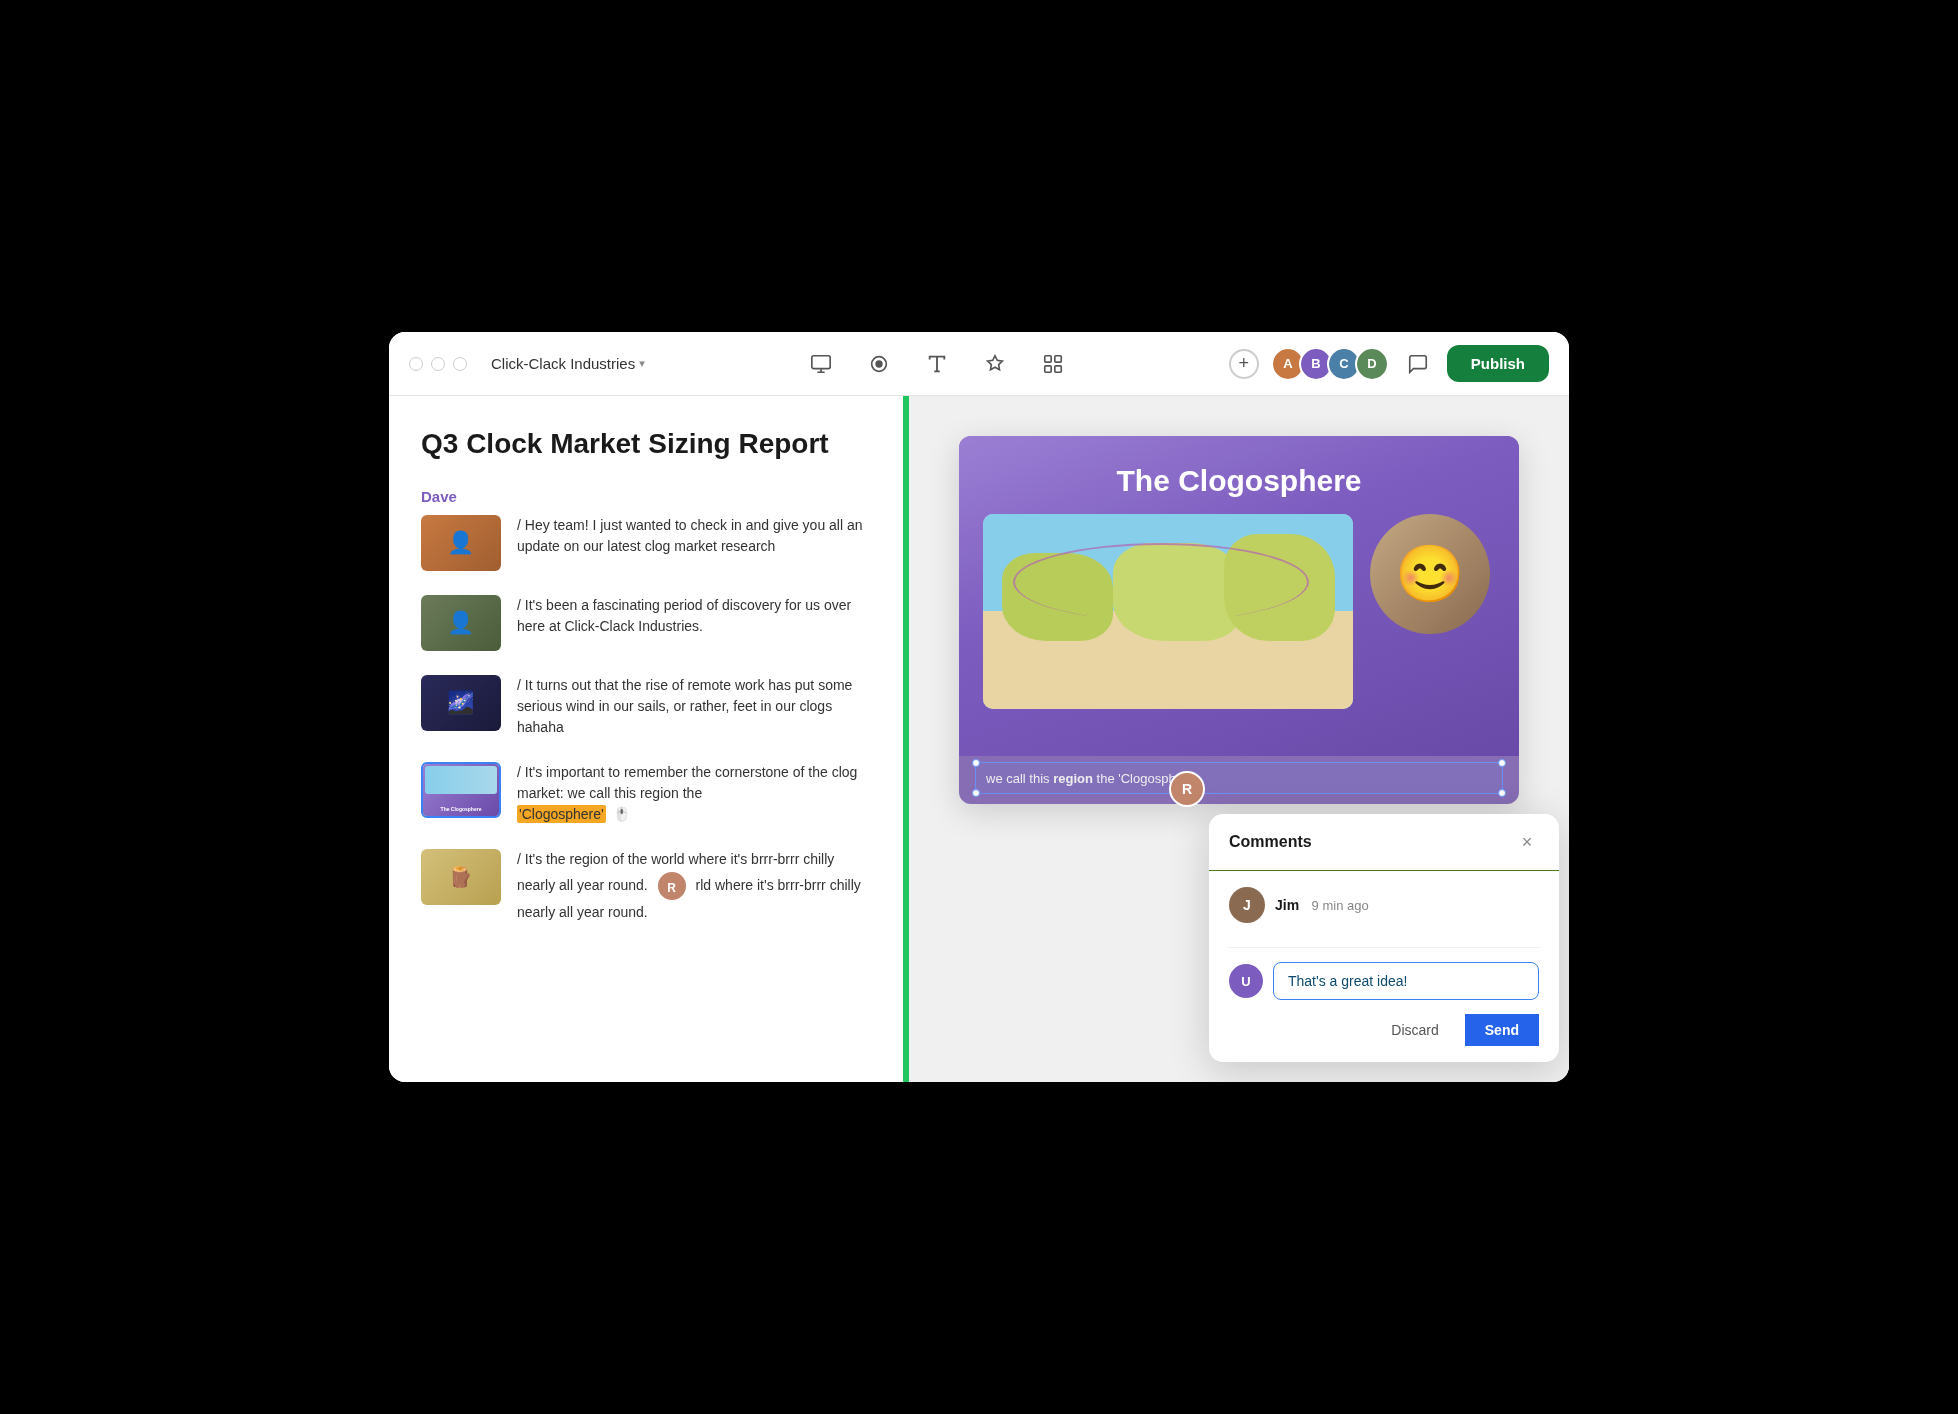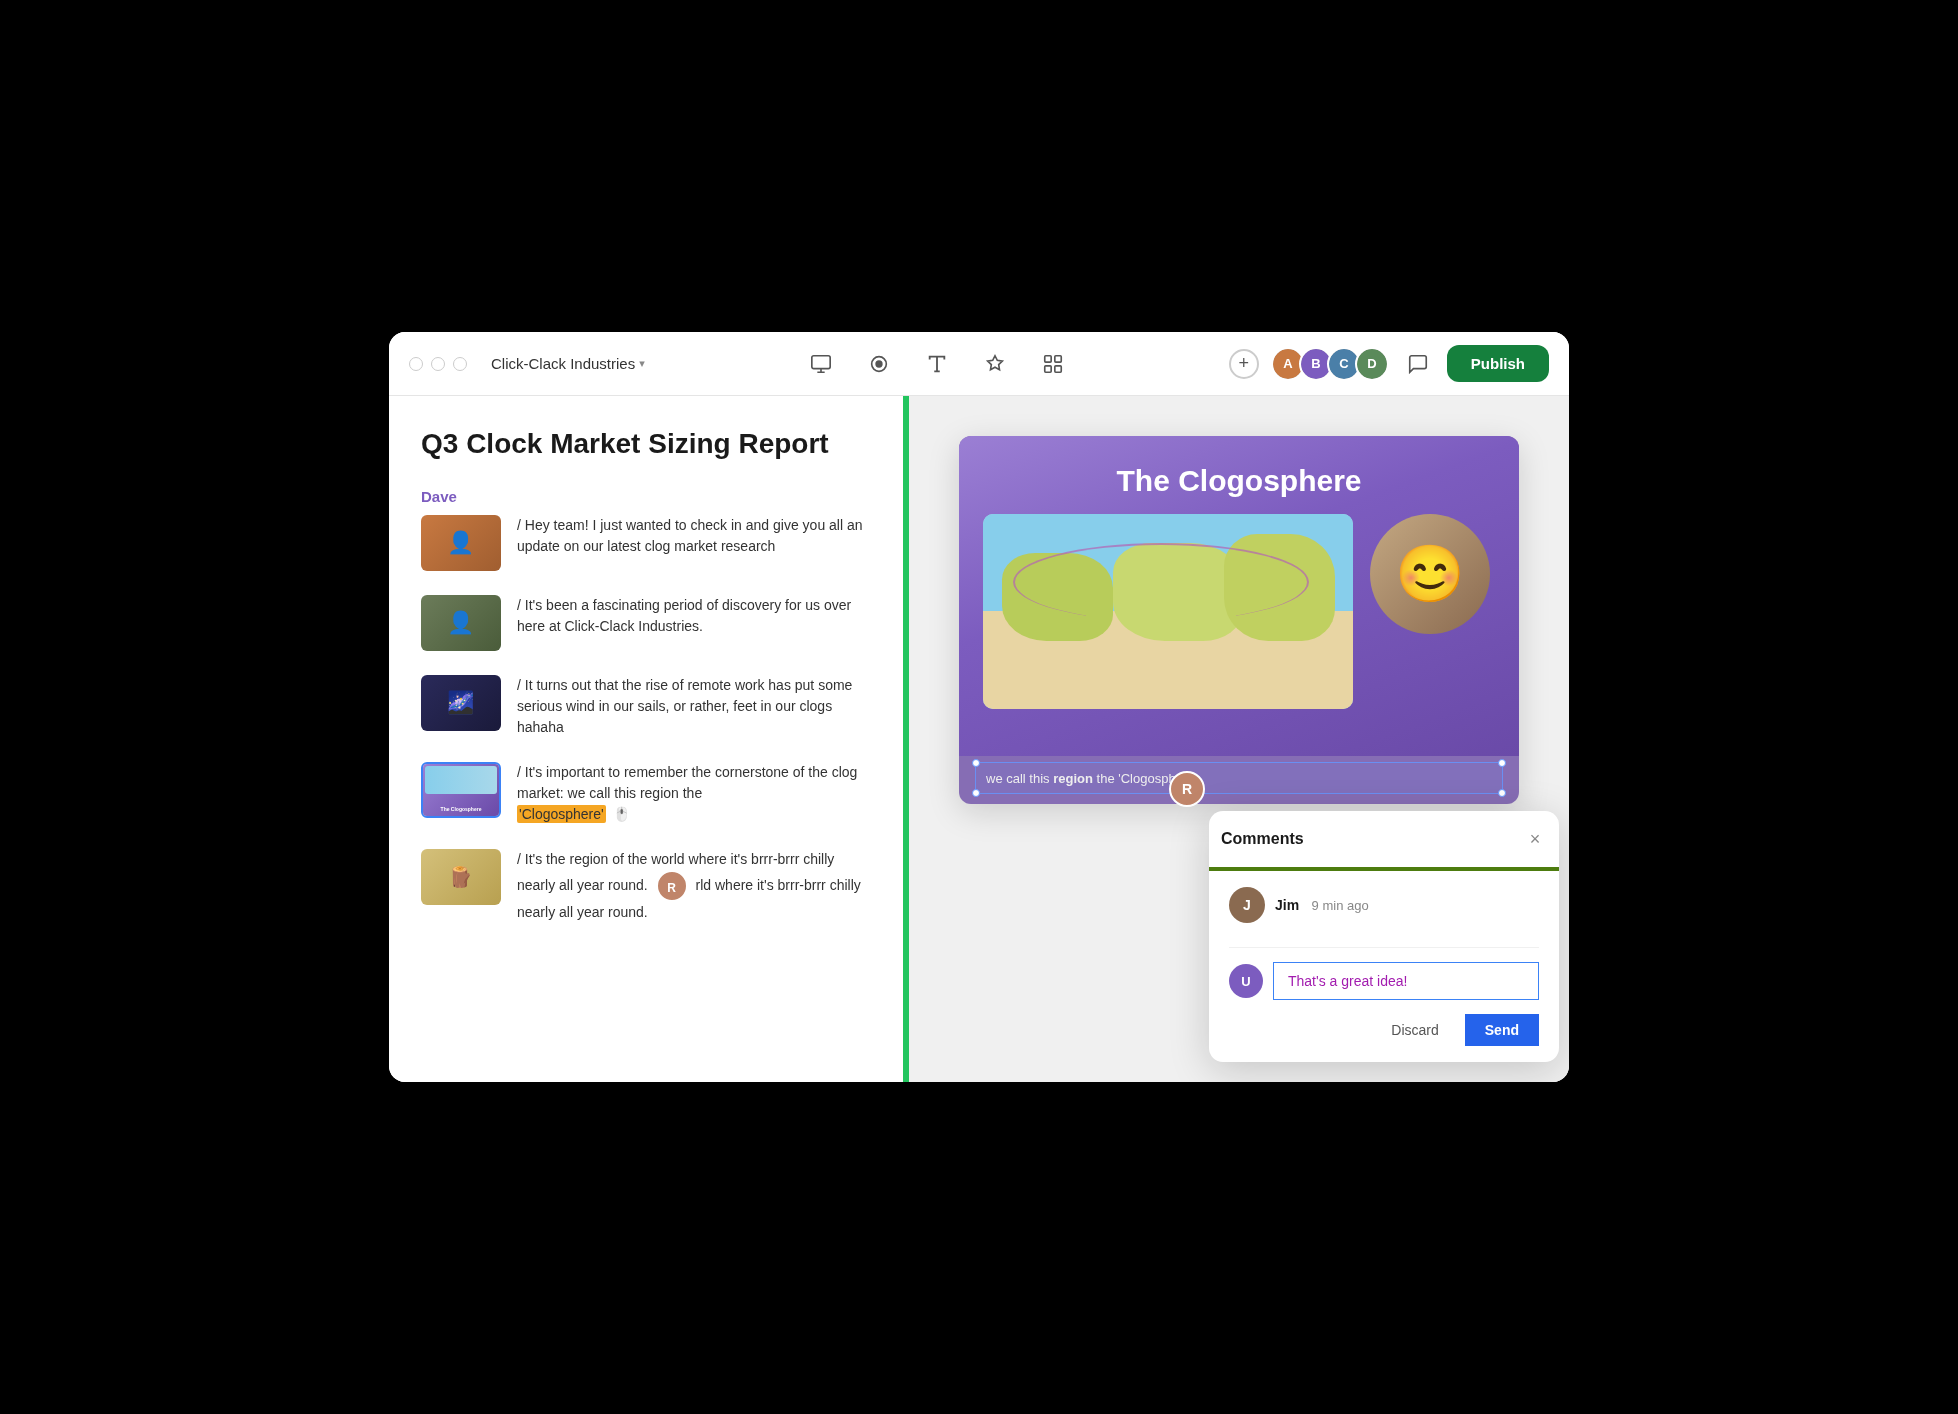--- a/index.html
+++ b/index.html
@@ -271,22 +271,22 @@
       width: 350px;
       background: #fff;
       border-radius: 14px;
       box-shadow: 0 8px 40px rgba(0,0,0,0.18);
       overflow: hidden;
     }
     .comments-header {
       display: flex;
       align-items: center;
       justify-content: space-between;
-      padding: 16px 12px;
-      border-bottom: 4px solid #4d7c0f;
+      padding: 16px 20px;
+      border-bottom: 1px solid #4d7c0f;
     }
     .comments-title {
       font-size: 16px;
       font-weight: 600;
       color: #1a1a1a;
     }
     .close-btn {
       width: 24px; height: 24px;
       display: flex; align-items: center; justify-content: center;
       cursor: pointer; color: #888; font-size: 18px;
@@ -339,24 +339,24 @@
       width: 34px; height: 34px;
       border-radius: 50%;
       background: #7c5cbf;
       display: flex; align-items: center; justify-content: center;
       font-size: 13px; color: white; font-weight: 600;
       flex-shrink: 0;
     }
     .reply-input {
       flex: 1;
       border: 1.5px solid #3b82f6;
-      border-radius: 0;
+      border-radius: 8px;
       padding: 10px 14px;
       font-size: 14px;
-      color: #a21caf;
+      color: #0c4a6e;
       outline: none;
       background: #fff;
     }
     .comments-footer {
       display: flex;
       justify-content: flex-end;
       gap: 10px;
       padding: 0 20px 16px;
     }
     .discard-btn {

